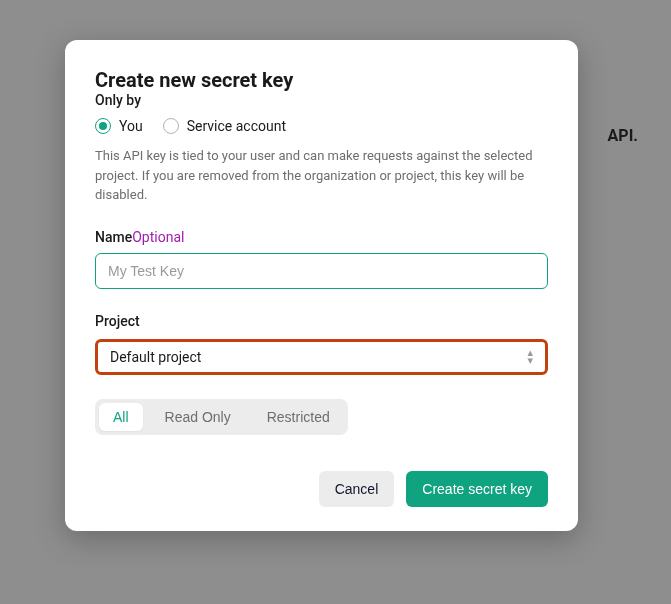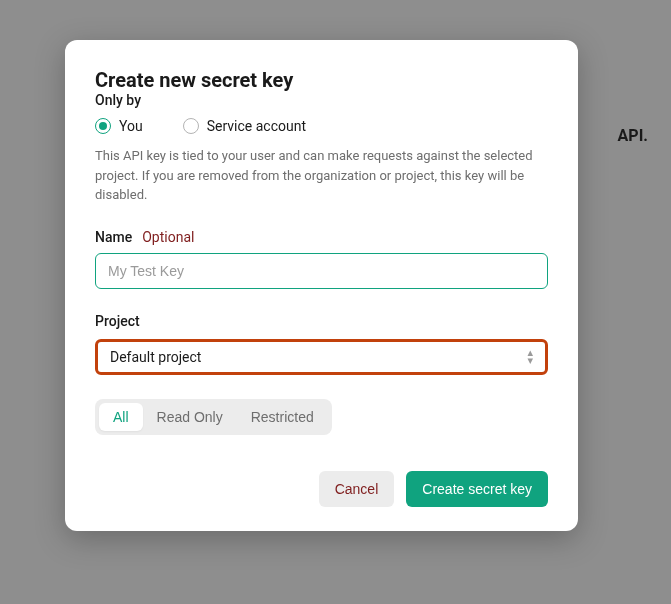--- a/index.html
+++ b/index.html
@@ -7,21 +7,21 @@
       font-family: -apple-system, BlinkMacSystemFont, "Segoe UI", Roboto, Helvetica, Arial, sans-serif;
       background: #8e8e8e;
       width: 671px;
       height: 604px;
       position: relative;
       overflow: hidden;
     }
     .bg-text {
       position: absolute;
       top: 126px;
-      right: 23px;
+      right: 33px;
       font-size: 16px;
       font-weight: 700;
       color: #1a1a1a;
     }
     .modal {
       position: absolute;
       top: 40px;
       left: 65px;
       width: 513px;
       background: #fff;
@@ -35,21 +35,21 @@
       color: #1a1a1a;
     }
     .section-label {
       font-size: 14px;
       font-weight: 500;
       color: #1a1a1a;
       margin-bottom: 10px;
     }
     .radio-row {
       display: flex;
-      gap: 40px;
+      gap: 20px;
       margin-bottom: 12px;
     }
     .radio-option {
       display: flex;
       align-items: center;
       gap: 8px;
       cursor: pointer;
       font-size: 14px;
       color: #1a1a1a;
     }
@@ -73,32 +73,32 @@
       background: #10a37f;
     }
     .description {
       font-size: 13px;
       color: #6e6e6e;
       line-height: 1.5;
       margin-bottom: 24px;
     }
     .field-label-row {
       display: flex;
-      gap: 10px;
+      gap: 0;
       margin-bottom: 8px;
       align-items: baseline;
     }
     .field-label {
       font-size: 14px;
       font-weight: 500;
       color: #1a1a1a;
     }
     .field-hint {
       font-size: 14px;
-      color: #7f1d1d;
+      color: #a21caf;
     }
     .text-input {
       width: 100%;
       height: 36px;
       border: 1.5px solid #10a37f;
       border-radius: 6px;
       padding: 0 12px;
       font-size: 14px;
       color: #1a1a1a;
       outline: none;
@@ -129,21 +129,21 @@
       font-size: 11px;
       line-height: 0.7;
       display: flex;
       flex-direction: column;
     }
     .seg-control {
       display: inline-flex;
       background: #ececec;
       border-radius: 8px;
       padding: 4px;
-      gap: 0;
+      gap: 8px;
       margin-bottom: 36px;
     }
     .seg-item {
       padding: 6px 14px;
       font-size: 14px;
       color: #6e6e6e;
       border-radius: 6px;
       cursor: pointer;
       border: none;
       background: transparent;
@@ -163,21 +163,21 @@
       height: 36px;
       padding: 0 16px;
       border-radius: 6px;
       font-size: 14px;
       font-weight: 500;
       cursor: pointer;
       border: none;
     }
     .btn-cancel {
       background: #ececec;
-      color: #7f1d1d;
+      color: #0f172a;
     }
     .btn-primary {
       background: #10a37f;
       color: #fff;
     }
   </style>
 </head>
 <body>
 
 <div class="bg-text">API.</div>

